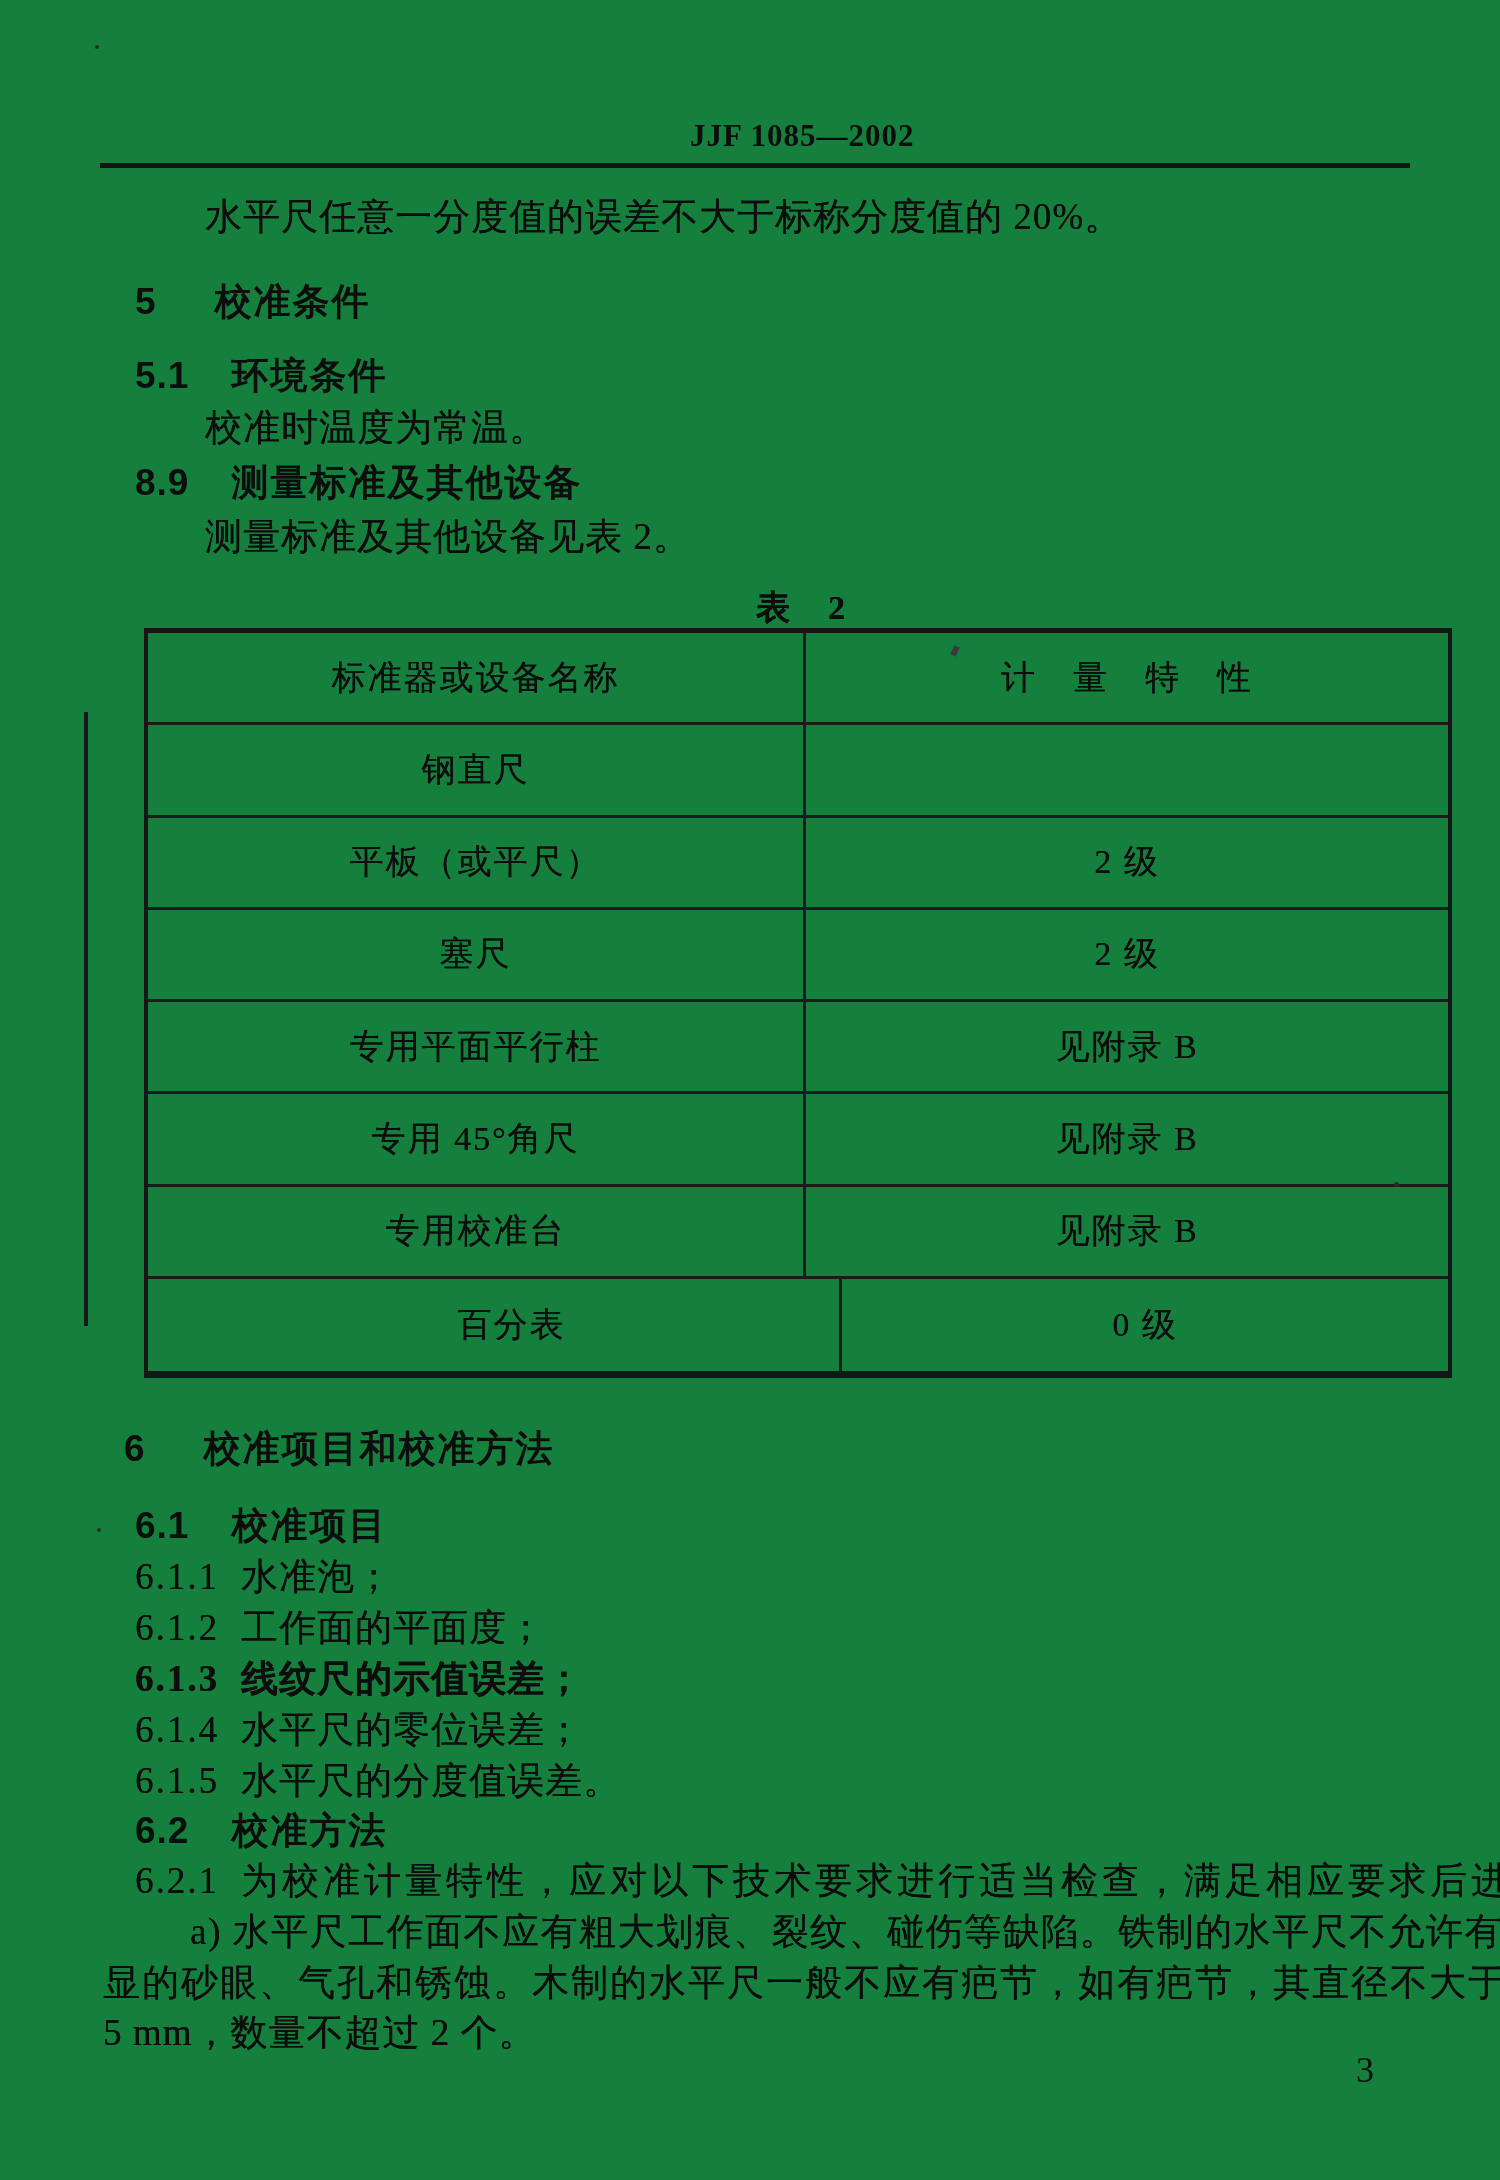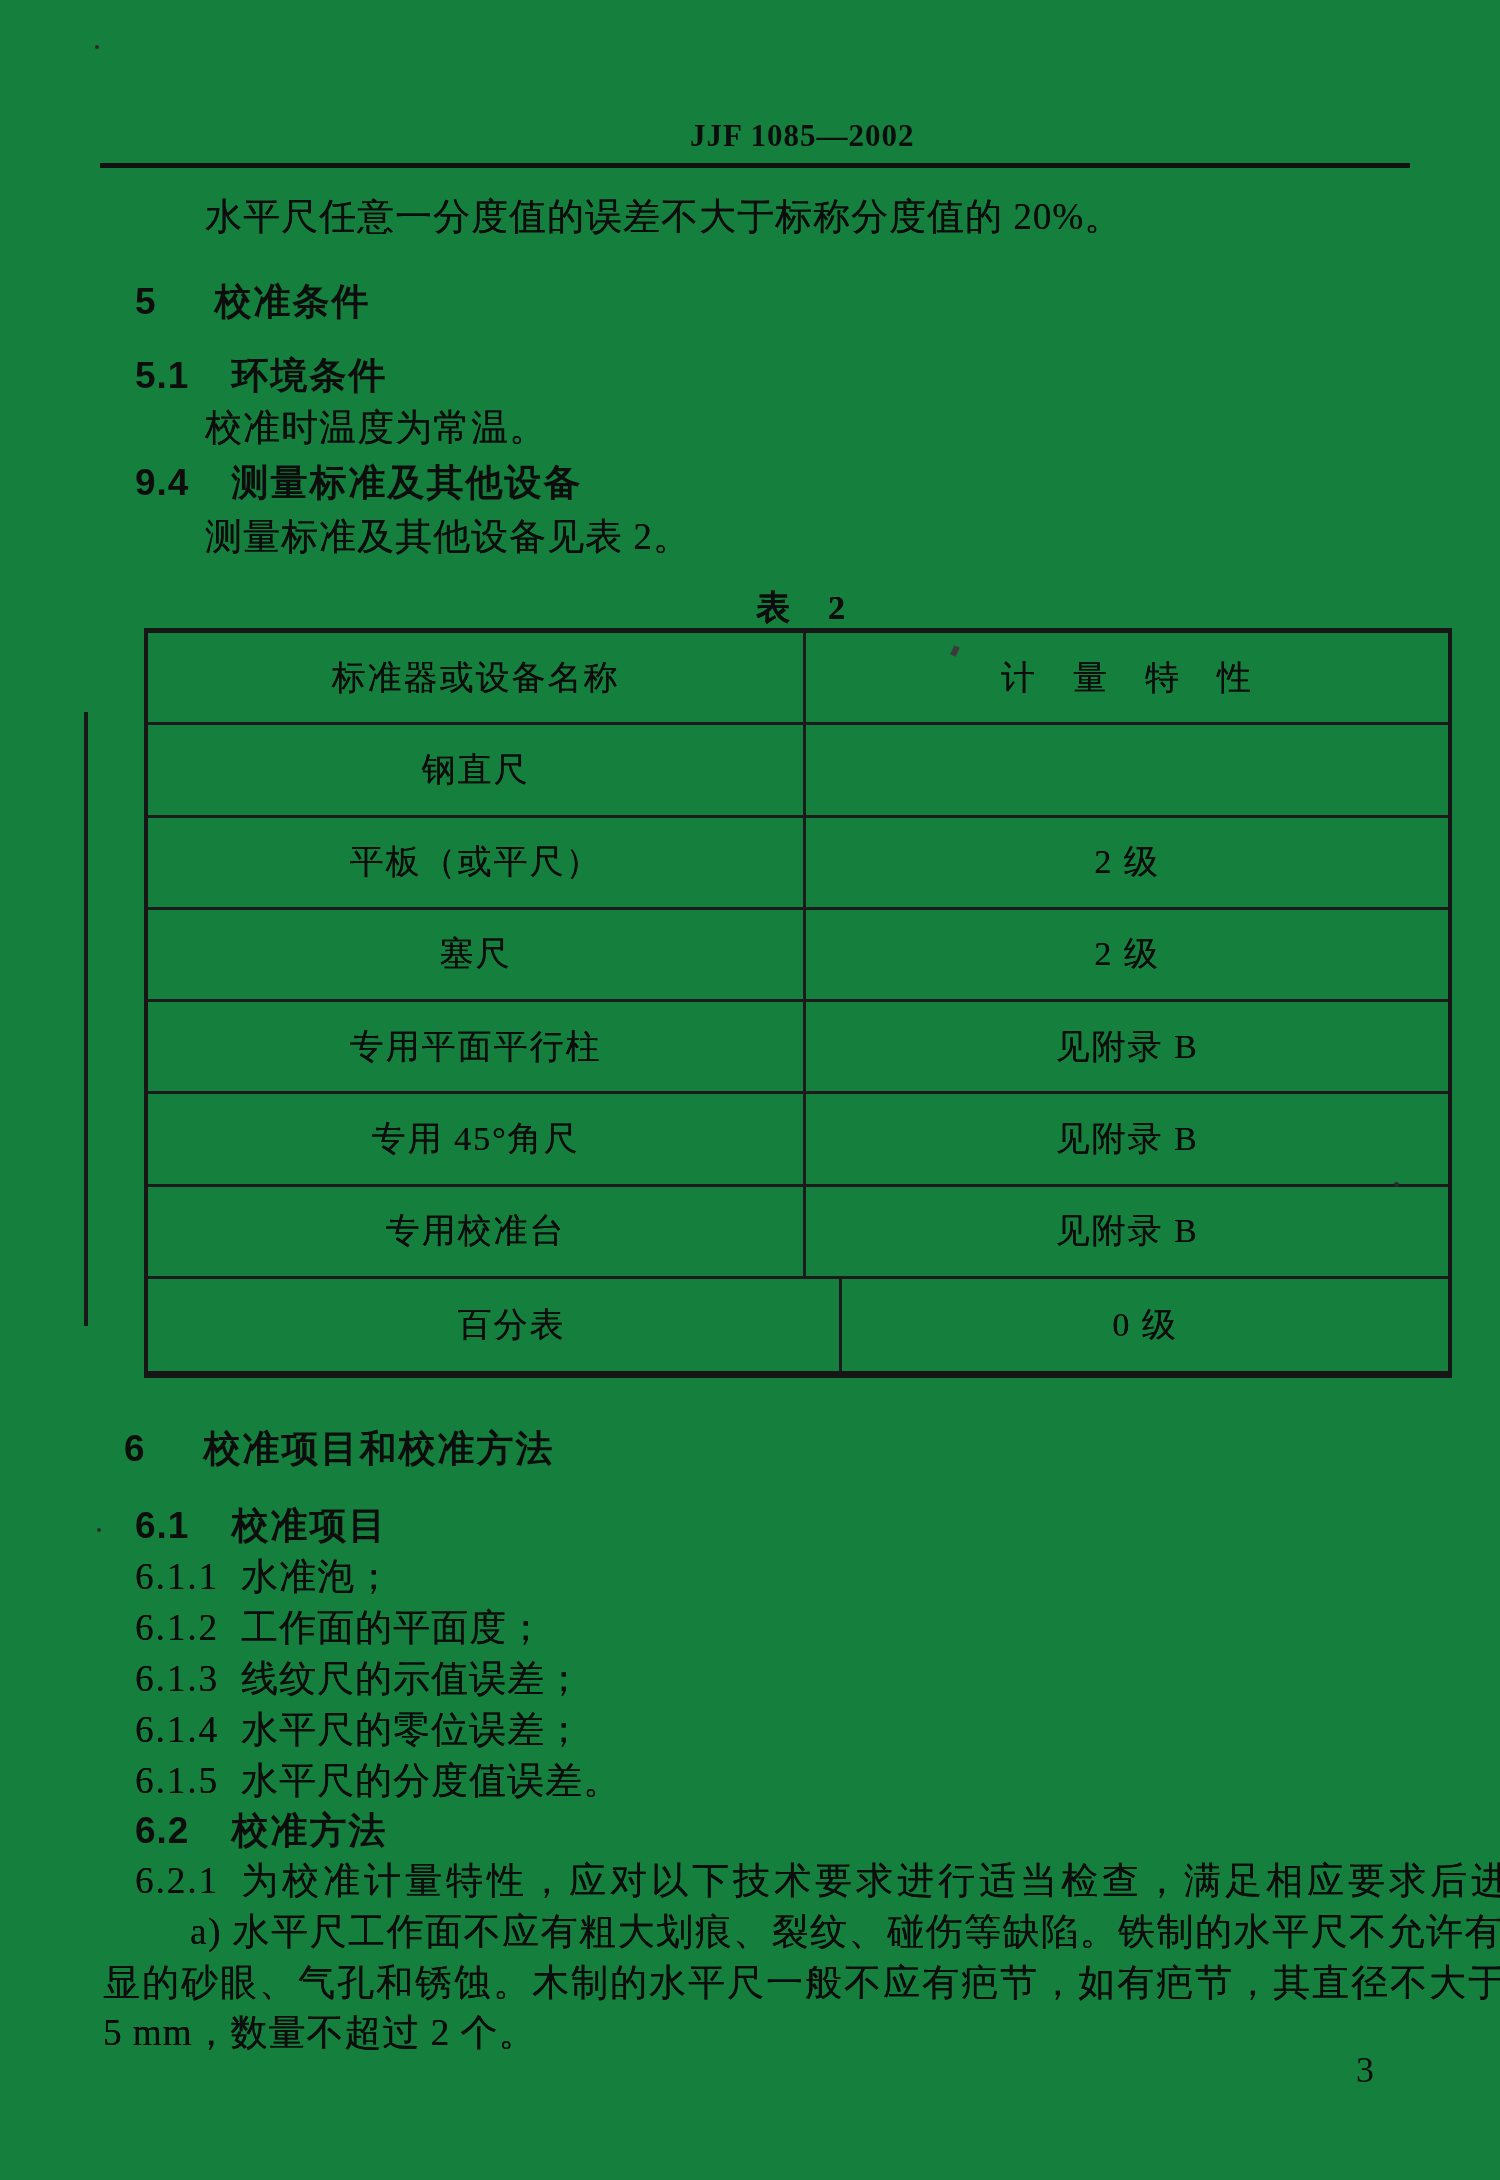--- a/index.html
+++ b/index.html
@@ -94,21 +94,21 @@
   <div class="abs heading" style="top:281px;left:135px;">
     <span class="num-wide">5</span><span>校准条件</span>
   </div>
 
   <div class="abs heading" style="top:355px;left:135px;">
     <span class="num">5.1</span><span>环境条件</span>
   </div>
   <div class="abs serifline" style="top:407px;left:205px;">校准时温度为常温。</div>
 
   <div class="abs heading" style="top:462px;left:135px;">
-    <span class="num">9.4</span><span>测量标准及其他设备</span>
+    <span class="num">8.9</span><span>测量标准及其他设备</span>
   </div>
   <div class="abs serifline" style="top:516px;left:205px;">测量标准及其他设备见表 2。</div>
 
   <div class="abs caption" style="top:588px;left:756px;">表　2</div>
 
   <div class="tbl">
     <div class="trow">
       <div class="tcell first">标准器或设备名称</div>
       <div class="tcell">计　量　特　性</div>
     </div>
@@ -149,21 +149,21 @@
   <div class="abs heading" style="top:1505px;left:135px;">
     <span class="num">6.1</span><span>校准项目</span>
   </div>
 
   <div class="abs serifline" style="top:1556px;left:135px;">
     <span class="item-num">6.1.1</span><span>水准泡；</span>
   </div>
   <div class="abs serifline" style="top:1607px;left:135px;">
     <span class="item-num">6.1.2</span><span>工作面的平面度；</span>
   </div>
-  <div class="abs serifline" style="top:1658px;left:135px;">
+  <div class="abs serifline" style="top:1658px;left:135px;font-weight:bold;">
     <span class="item-num">6.1.3</span><span>线纹尺的示值误差；</span>
   </div>
   <div class="abs serifline" style="top:1709px;left:135px;">
     <span class="item-num">6.1.4</span><span>水平尺的零位误差；</span>
   </div>
   <div class="abs serifline" style="top:1760px;left:135px;">
     <span class="item-num">6.1.5</span><span>水平尺的分度值误差。</span>
   </div>
 
   <div class="abs heading" style="top:1810px;left:135px;">

